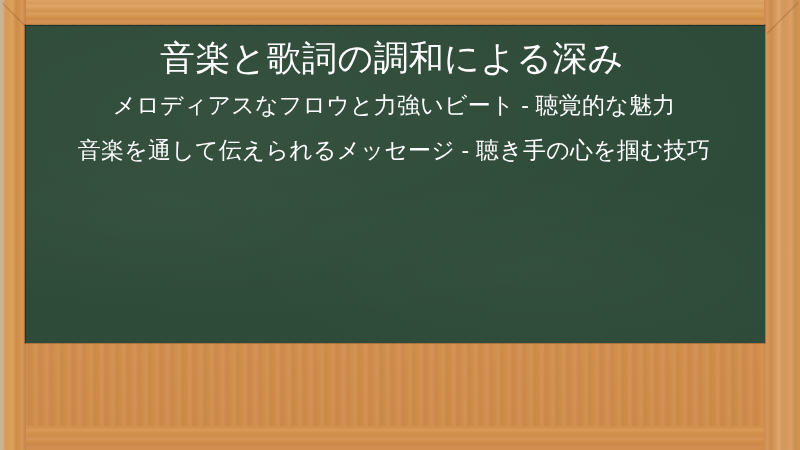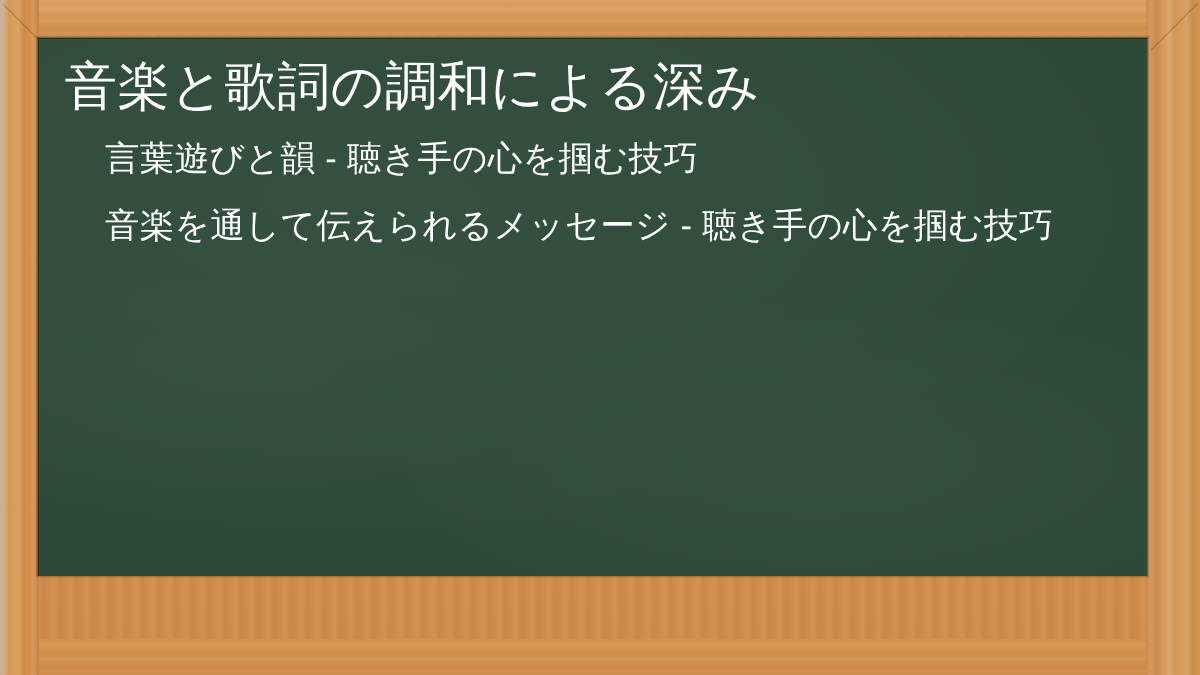--- a/index.html
+++ b/index.html
@@ -100,29 +100,30 @@
     background: #b8b8b8;
     opacity: 0.55;
   }
 
   
   .board {
     position: absolute;
     left: 25px;
     top: 25px;
     width: 740px;
-    height: 359px;
+    height: 318px;
     background:
       radial-gradient(ellipse 120% 110% at 30% 30%, rgba(255,255,255,0.035) 0%, rgba(255,255,255,0) 60%),
       #2e4a38;
     box-shadow:
       inset 0 1px 0 rgba(0,0,0,0.35),
       inset 1px 0 0 rgba(0,0,0,0.3),
       0 0 0 1px rgba(60,35,15,0.25);
     overflow: hidden;
+    text-align: center;
   }
   .board-wash {
     position: absolute;
     inset: 0;
     background:
       radial-gradient(ellipse 60% 45% at 70% 78%, rgba(255,255,255,0.025), rgba(255,255,255,0) 70%),
       radial-gradient(ellipse 50% 40% at 18% 60%, rgba(255,255,255,0.02), rgba(255,255,255,0) 70%);
     pointer-events: none;
   }
 
@@ -184,21 +185,21 @@
   <div class="mitre tr"></div>
   <div class="edge-left"></div>
 
   <div class="board">
     <div class="board-wash"></div>
 
     <div class="board-content">
       <h1 class="title">音楽と歌詞の調和による深み</h1>
 
       <ul class="bullets">
-        <li class="bullet">言葉遊びと韻 - 聴き手の心を掴む技巧</li>
+        <li class="bullet">メロディアスなフロウと力強いビート - 聴覚的な魅力</li>
         <li class="bullet">音楽を通して伝えられるメッセージ - 聴き手の心を掴む技巧</li>
       </ul>
     </div>
 
     <div class="chalk"></div>
   </div>
 
 </div>
 
 </body></html>

